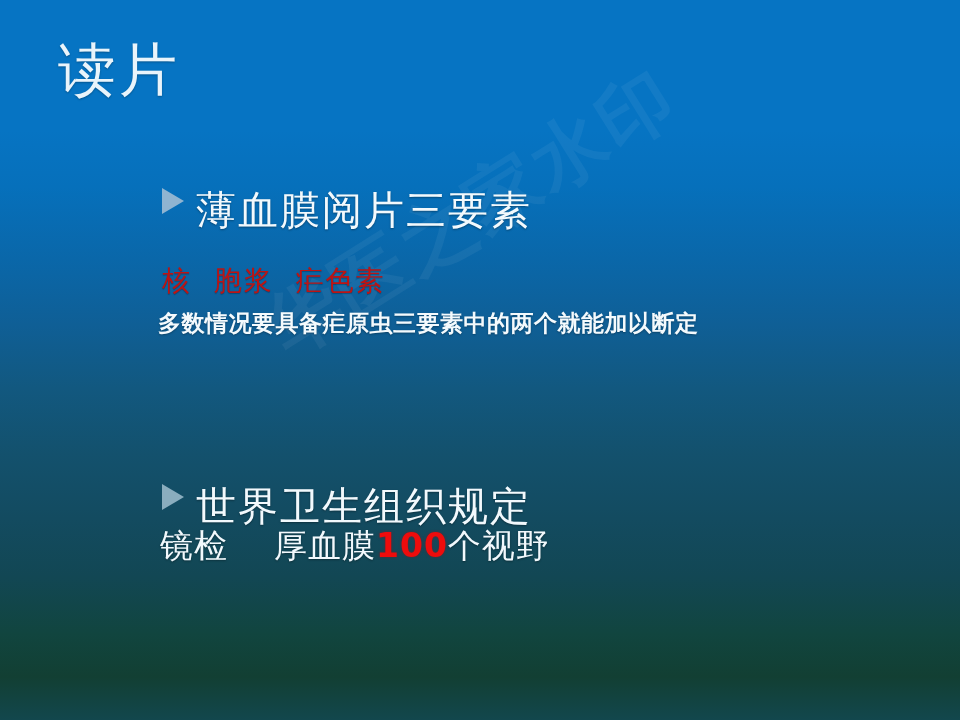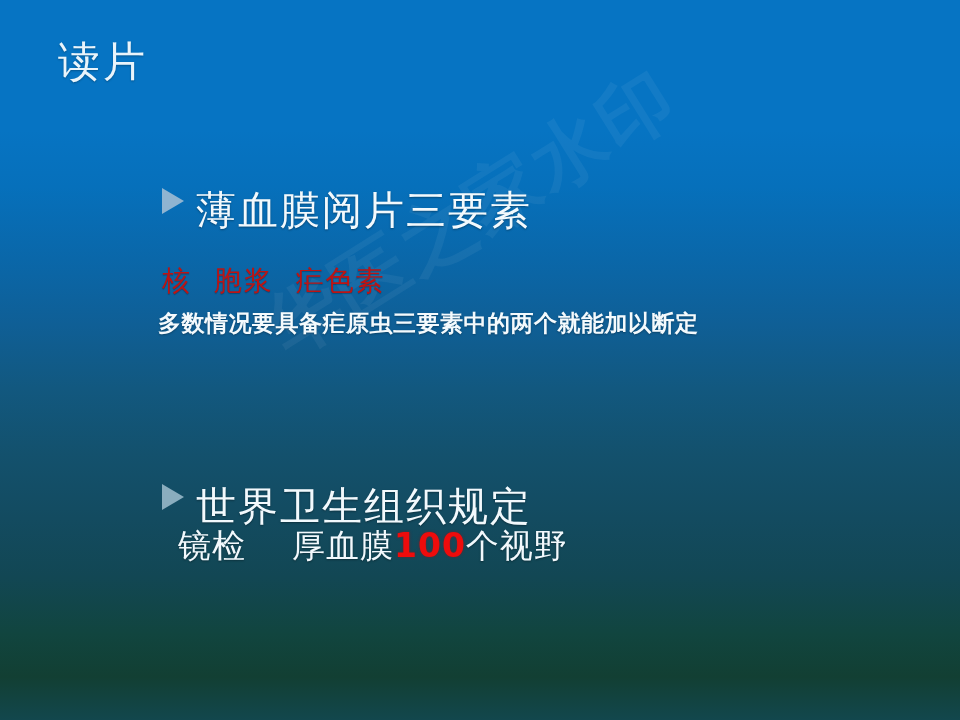--- a/index.html
+++ b/index.html
@@ -57,21 +57,21 @@
     position: absolute;
     inset: 0;
   }
 
   
   .slide-title {
     position: absolute;
     left: 58px;
     top: 40px;
     font-family: "DejaVu Serif", "Liberation Serif", serif;
-    font-size: 42px;
+    font-size: 58px;
     line-height: 1.05;
     color: #e9f4fb;
     letter-spacing: 3px;
     text-shadow: 0 1px 2px rgba(0,0,0,0.28);
   }
 
   
   .bullet-row {
     position: absolute;
     display: flex;
@@ -132,21 +132,21 @@
   
   .spec-line {
     position: absolute;
     font-family: "DejaVu Serif", "Liberation Serif", serif;
     font-size: 33px;
     color: #f2f9fd;
     letter-spacing: 1px;
     white-space: pre;
     text-shadow: 0 1px 2px rgba(0,0,0,0.35);
   }
-  #spec-line-1 { left: 178px; top: 524px; }
+  #spec-line-1 { left: 160px; top: 524px; }
   #spec-line-2 { left: 258px; top: 576px; }
 
   .num-red {
     color: #ee0c0c;
     font-family: "DejaVu Sans", sans-serif;
     font-weight: bold;
     font-size: 33px;
     text-shadow: 0 0 3px rgba(180,0,0,0.5);
   }
 </style>

